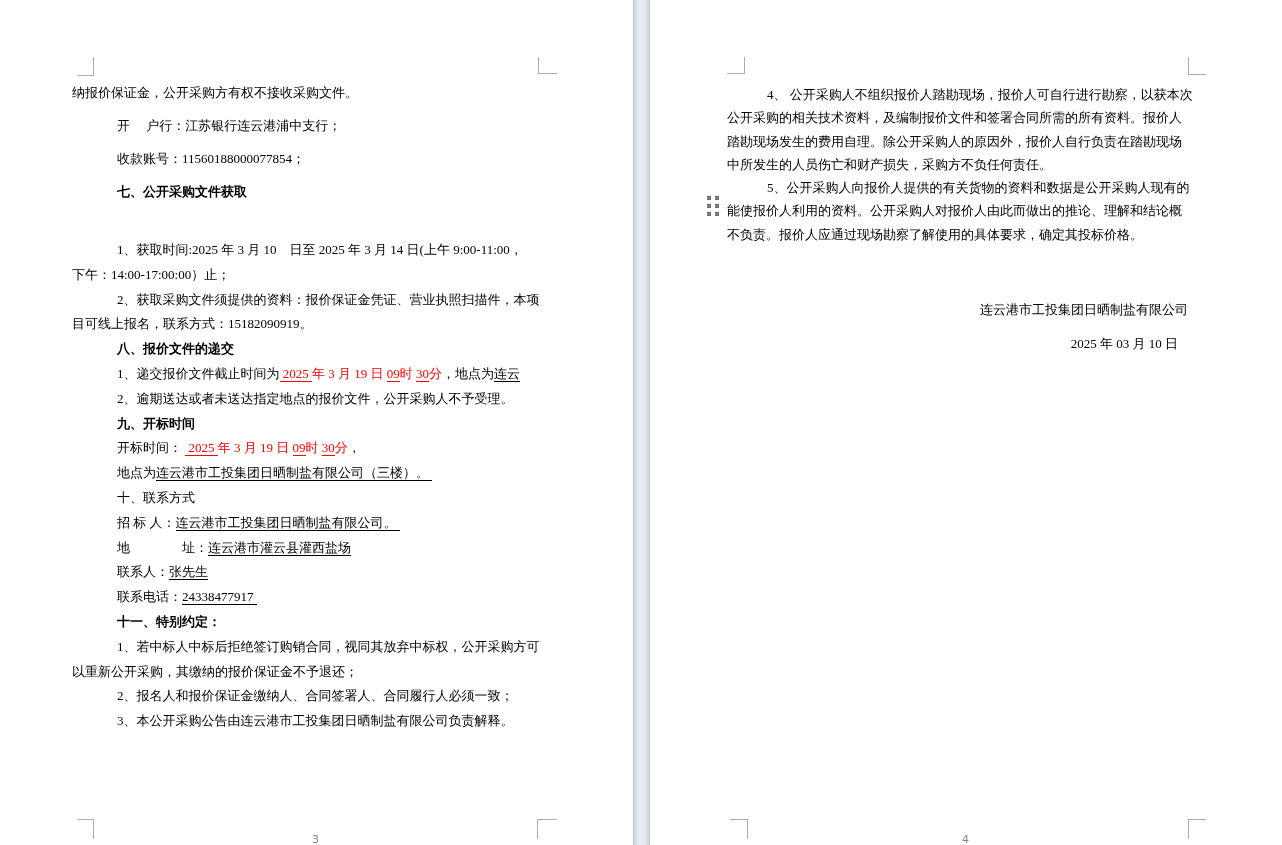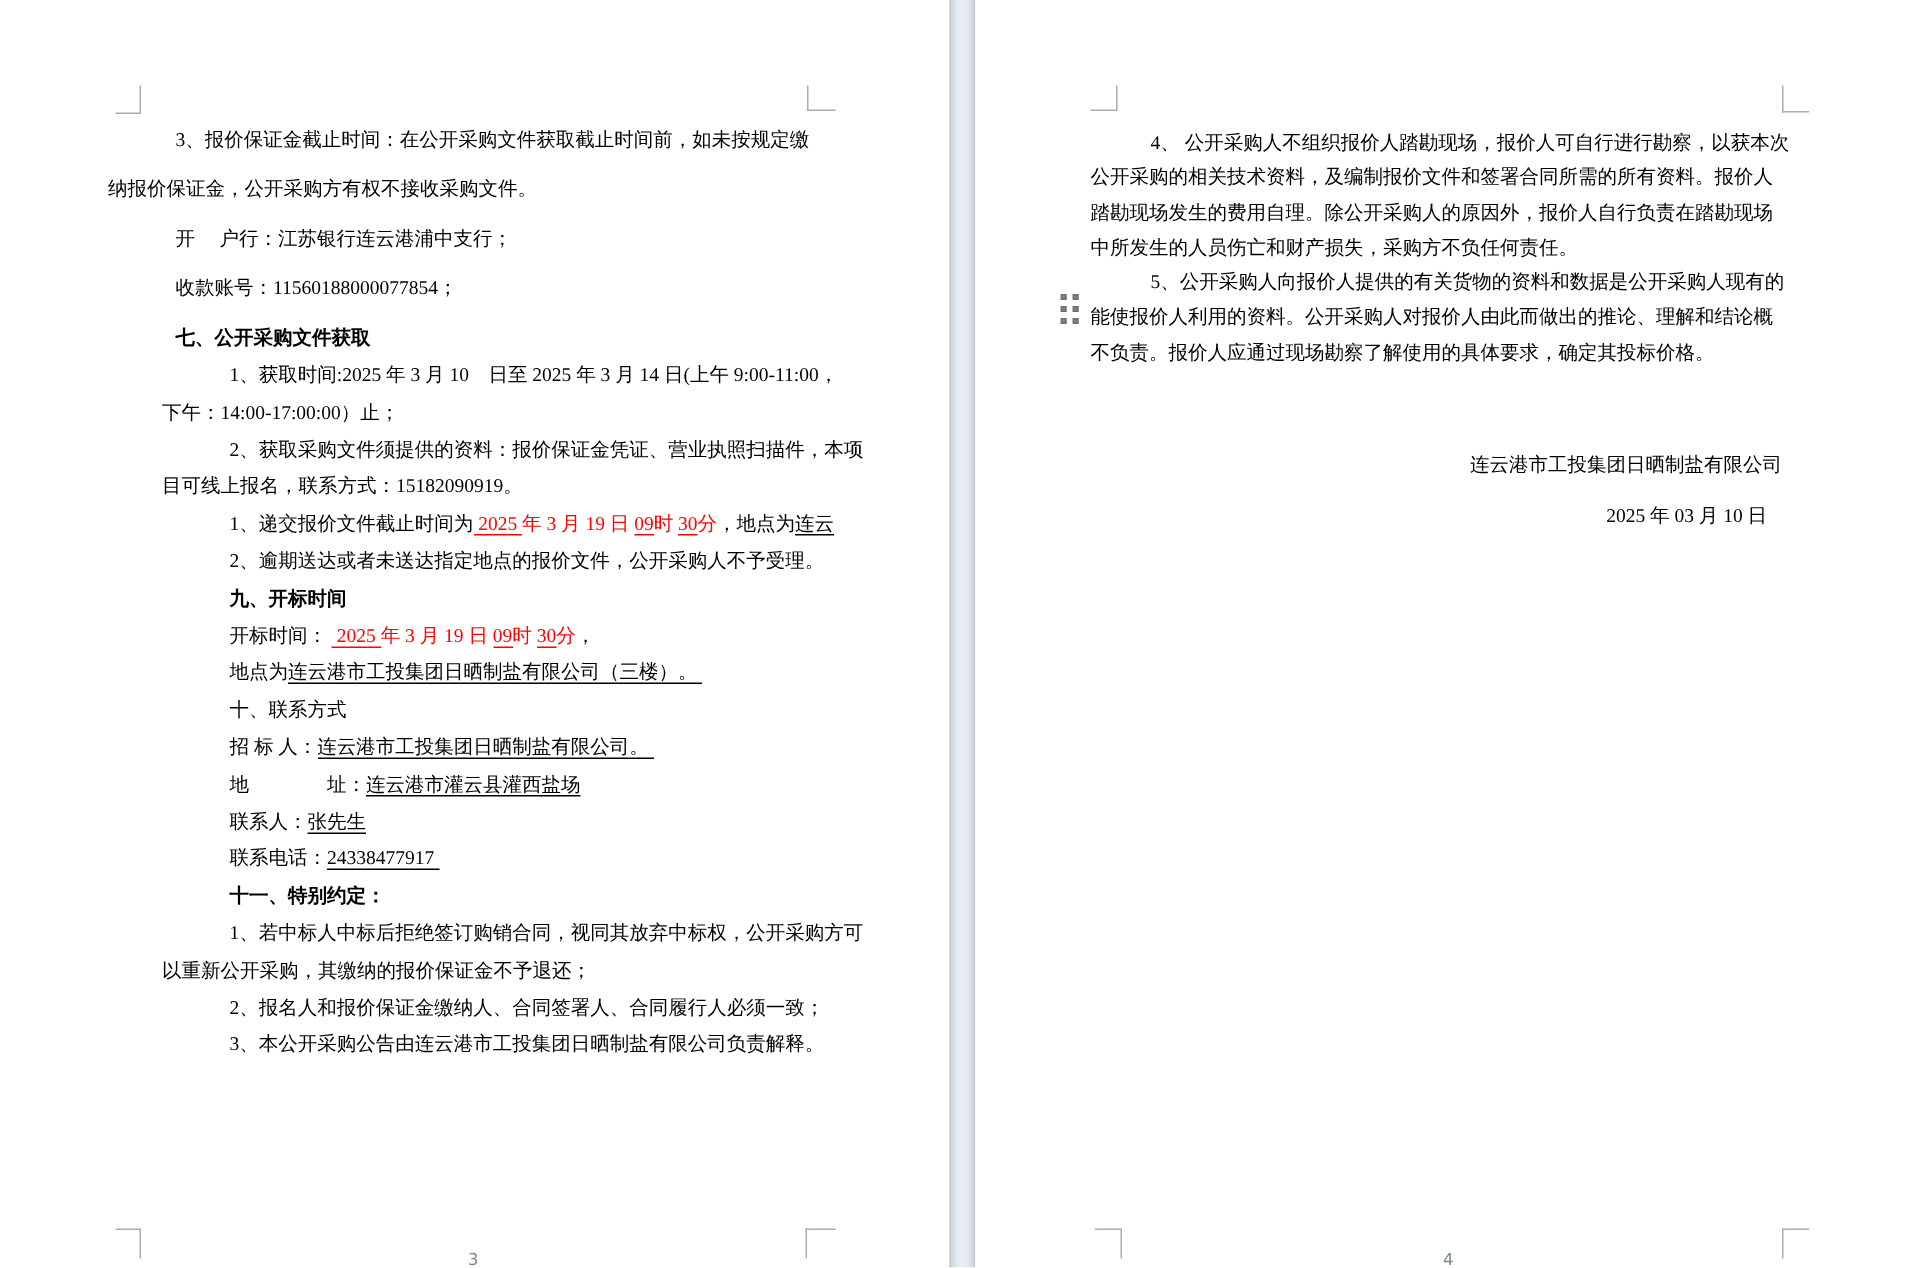--- a/index.html
+++ b/index.html
@@ -2,21 +2,21 @@
 <html><head>
 <meta charset="utf-8">
 <style>
   html,body{margin:0;padding:0;background:#fff;}
   .screen{position:relative;width:1282px;height:845px;background:#ffffff;overflow:hidden;
           font-family:"Liberation Serif","DejaVu Serif",serif;font-size:13px;color:#000;}
   .block{position:absolute;}
   #lp-a{left:72px;top:76px;width:530px;}
   #lp-a .line{height:33px;line-height:33px;}
   #lp-b{left:72px;top:238px;width:530px;}
-  #lp-b .line{height:24.8px;line-height:24.8px;margin-left:36px;}
+  #lp-b .line{height:24.8px;line-height:24.8px;}
   #rp-a{left:727px;top:83px;width:505px;}
   #rp-a .line{height:23.3px;line-height:23.3px;}
   .line{white-space:pre;}
   .indent{padding-left:45px;}
   #rp-a .indent{padding-left:40px;}
   .bold{font-weight:bold;}
   .seg-r{color:#ff0000;}
   .seg-u{border-bottom:1px solid currentColor;}
   .divider{position:absolute;left:633px;top:0;width:17px;height:845px;
     background:linear-gradient(to right,#aeb7c2 0,#ccd4dd 1px,#e3e9ef 5px,#ebf0f5 8px,#e3e9ef 12px,#ccd4dd 16px,#b6bfca 17px);}
@@ -41,31 +41,31 @@
 </head>
 <body>
 
 <div class="screen">
 
   <div class="cm" id="cm-lp-tl"></div>
   <div class="cm" id="cm-lp-tr"></div>
   <div class="cm" id="cm-lp-bl"></div>
   <div class="cm" id="cm-lp-br"></div>
   <div class="block" id="lp-a">
-      <div class="line indent"><span>3、报价保证金截止时间：在公开采购文件获取截止时间前，如未按规定缴</span></div>
       <div class="line"><span>纳报价保证金，公开采购方有权不接收采购文件。</span></div>
       <div class="line indent"><span>开　 户行：江苏银行连云港浦中支行；</span></div>
       <div class="line indent"><span>收款账号：11560188000077854；</span></div>
       <div class="line indent bold"><span>七、公开采购文件获取</span></div>
     </div>
   <div class="block" id="lp-b">
       <div class="line indent"><span>1、获取时间:2025 年 3 月 10　日至 2025 年 3 月 14 日(上午 9:00-11:00，</span></div>
       <div class="line"><span>下午：14:00-17:00:00）止；</span></div>
       <div class="line indent"><span>2、获取采购文件须提供的资料：报价保证金凭证、营业执照扫描件，本项</span></div>
       <div class="line"><span>目可线上报名，联系方式：15182090919。</span></div>
+      <div class="line indent bold"><span>八、报价文件的递交</span></div>
       <div class="line indent"><span>1、递交报价文件截止时间为</span><span class="seg-r seg-u"> 2025 </span><span class="seg-r">年 3 月 19 日 </span><span class="seg-r seg-u">09</span><span class="seg-r">时 </span><span class="seg-r seg-u">30</span><span class="seg-r">分</span><span>，地点为</span><span class="seg-u">连云</span></div>
       <div class="line indent"><span>2、逾期送达或者未送达指定地点的报价文件，公开采购人不予受理。</span></div>
       <div class="line indent bold"><span>九、开标时间</span></div>
       <div class="line indent"><span>开标时间： </span><span class="seg-r seg-u"> 2025 </span><span class="seg-r">年 3 月 19 日 </span><span class="seg-r seg-u">09</span><span class="seg-r">时 </span><span class="seg-r seg-u">30</span><span class="seg-r">分</span><span>，</span></div>
       <div class="line indent"><span>地点为</span><span class="seg-u">连云港市工投集团日晒制盐有限公司（三楼）。 </span></div>
       <div class="line indent"><span>十、联系方式</span></div>
       <div class="line indent"><span>招 标 人：</span><span class="seg-u">连云港市工投集团日晒制盐有限公司。 </span></div>
       <div class="line indent"><span>地　　　　址：</span><span class="seg-u">连云港市灌云县灌西盐场</span></div>
       <div class="line indent"><span>联系人：</span><span class="seg-u">张先生</span></div>
       <div class="line indent"><span>联系电话：</span><span class="seg-u">24338477917 </span></div>

